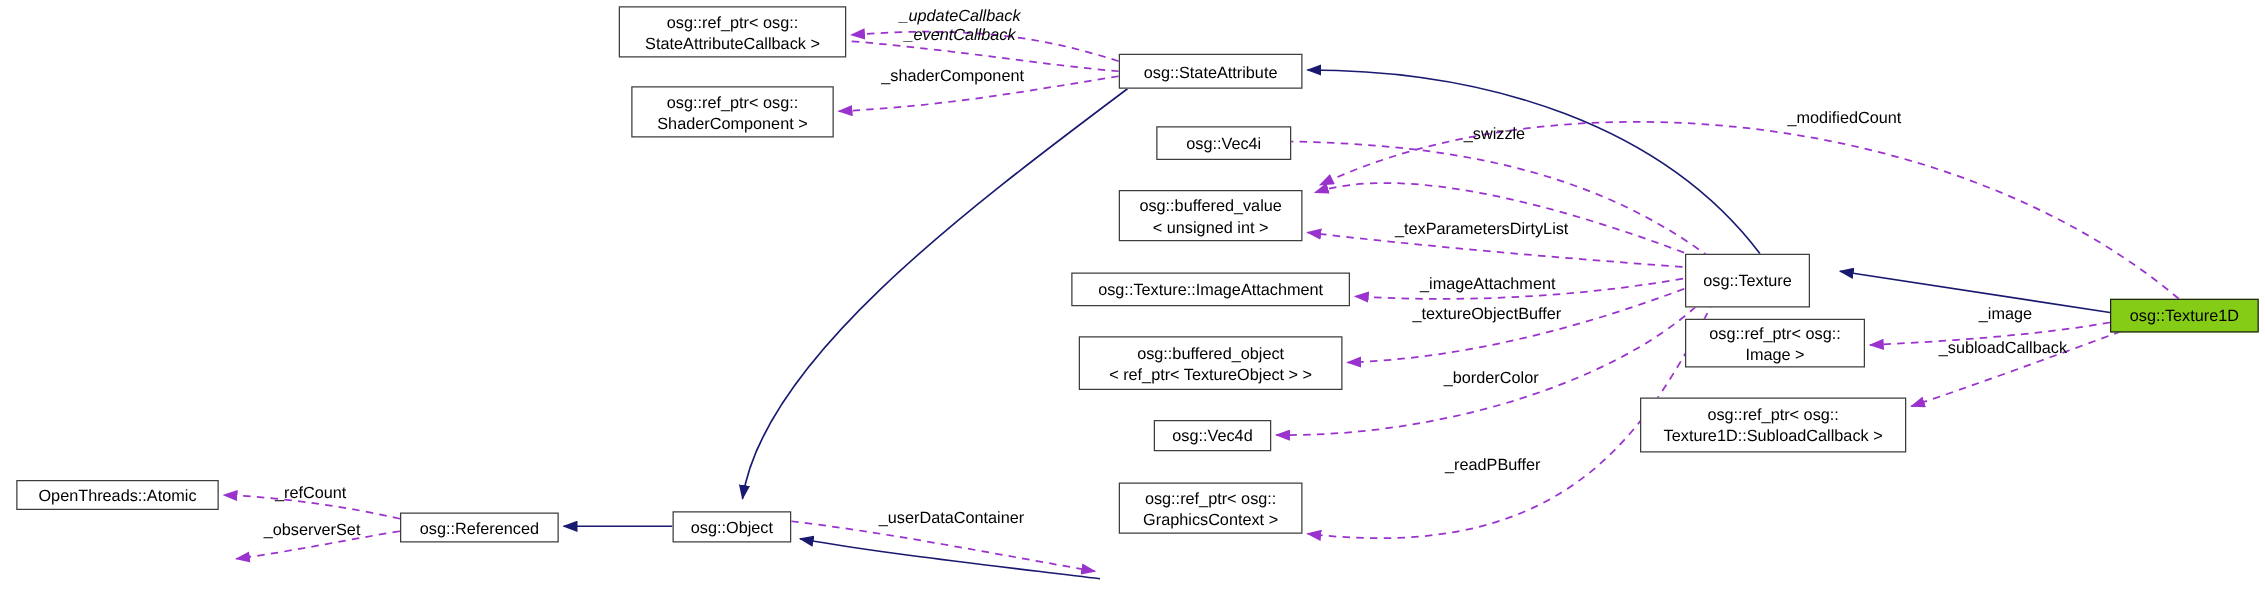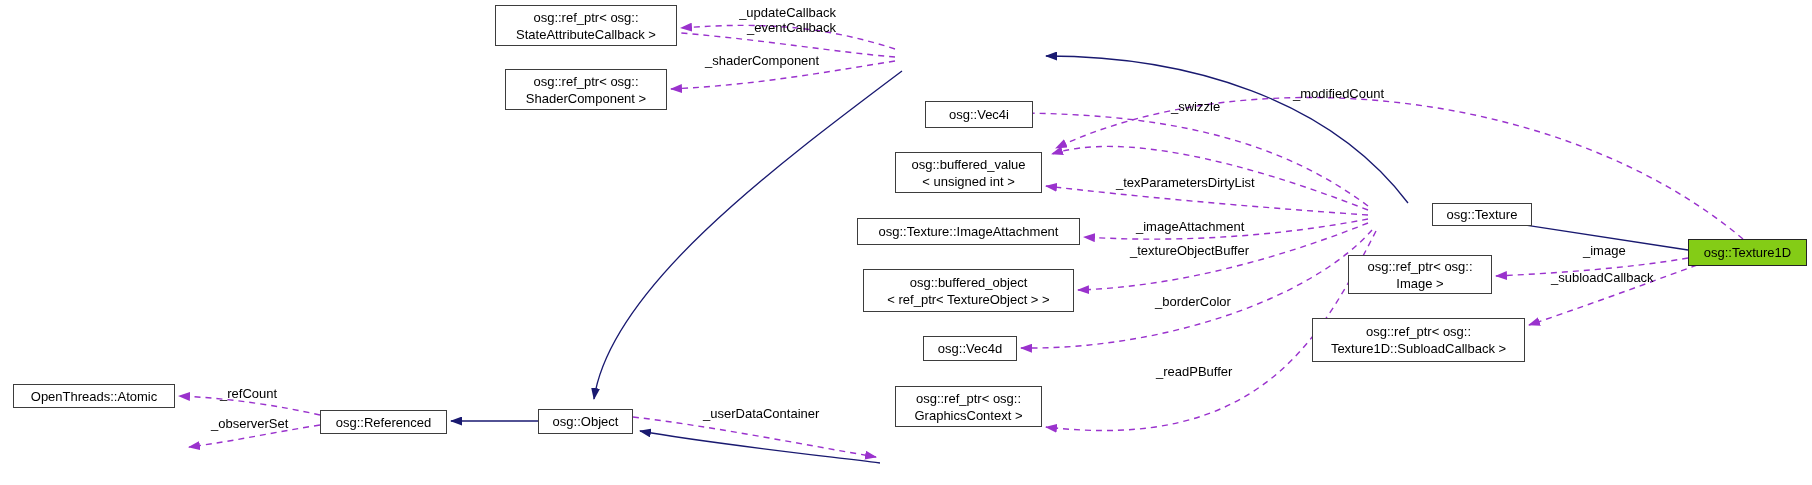--- a/index.html
+++ b/index.html
@@ -8,21 +8,21 @@
     font-family:"Liberation Sans","DejaVu Sans",sans-serif;font-size:13px;color:#000;
   }
   svg.edges{position:absolute;left:0;top:0;width:1812px;height:485px;}
   .node{
     position:absolute;display:flex;flex-direction:column;align-items:center;justify-content:center;
     background:#ffffff;border:1.5px solid #3d3d3d;box-sizing:border-box;
     text-align:center;line-height:17px;white-space:nowrap;z-index:2;cursor:pointer;
   }
   .node.focus{background:#84cc16;border-color:#242424;cursor:default;}
   .elabel{position:absolute;white-space:nowrap;z-index:3;line-height:15px;text-align:right;}
-  .elabel.center{text-align:right;}
+  .elabel.center{text-align:center;font-style:italic;}
   .eu{stroke:#9a32cd;stroke-width:1.4;fill:none;stroke-dasharray:6,5;}
   .ei{stroke:#191970;stroke-width:1.3;fill:none;}
 </style>
 </head>
 <body>
 
 <div class="canvas">
 
   <svg class="edges">
     <defs>
@@ -59,20 +59,23 @@
   </svg>
 
   <div class="node" style="left:495px;top:5px;width:182px;height:41px">
     <span>osg::ref_ptr&lt; osg::</span>
     <span>StateAttributeCallback &gt;</span>
   </div>
   <div class="node" style="left:505px;top:69px;width:162px;height:41px">
     <span>osg::ref_ptr&lt; osg::</span>
     <span>ShaderComponent &gt;</span>
   </div>
+  <div class="node" style="left:895px;top:43px;width:147px;height:28px">
+    <span>osg::StateAttribute</span>
+  </div>
   <div class="node" style="left:925px;top:101px;width:108px;height:27px">
     <span>osg::Vec4i</span>
   </div>
   <div class="node" style="left:895px;top:152px;width:147px;height:41px">
     <span>osg::buffered_value</span>
     <span>&lt; unsigned int &gt;</span>
   </div>
   <div class="node" style="left:857px;top:218px;width:223px;height:27px">
     <span>osg::Texture::ImageAttachment</span>
   </div>
@@ -89,21 +92,21 @@
   </div>
   <div class="node" style="left:538px;top:409px;width:95px;height:25px">
     <span>osg::Object</span>
   </div>
   <div class="node" style="left:320px;top:410px;width:127px;height:24px">
     <span>osg::Referenced</span>
   </div>
   <div class="node" style="left:13px;top:384px;width:162px;height:24px">
     <span>OpenThreads::Atomic</span>
   </div>
-  <div class="node" style="left:1432px;top:203px;width:100px;height:23px">
+  <div class="node" style="left:1348px;top:203px;width:100px;height:43px">
     <span>osg::Texture</span>
   </div>
   <div class="node focus" style="left:1688px;top:239px;width:119px;height:27px">
     <span>osg::Texture1D</span>
   </div>
   <div class="node" style="left:1348px;top:255px;width:144px;height:39px">
     <span>osg::ref_ptr&lt; osg::</span>
     <span>Image &gt;</span>
   </div>
   <div class="node" style="left:1312px;top:318px;width:213px;height:44px">
@@ -111,21 +114,21 @@
     <span>Texture1D::SubloadCallback &gt;</span>
   </div>
 
   <div class="elabel center" style="left:700px;top:5px;width:136px">
     <span style="display:block">_updateCallback</span>
     <span style="display:block">_eventCallback</span>
   </div>
   <div class="elabel" style="left:705px;top:53px">_shaderComponent</div>
   <div class="elabel" style="left:1171px;top:99px">_swizzle</div>
   <div class="elabel" style="left:1116px;top:175px">_texParametersDirtyList</div>
-  <div class="elabel" style="left:1293px;top:86px">_modifiedCount</div>
+  <div class="elabel" style="left:1430px;top:86px">_modifiedCount</div>
   <div class="elabel" style="left:1136px;top:219px">_imageAttachment</div>
   <div class="elabel" style="left:1130px;top:243px">_textureObjectBuffer</div>
   <div class="elabel" style="left:1155px;top:294px">_borderColor</div>
   <div class="elabel" style="left:1156px;top:364px">_readPBuffer</div>
   <div class="elabel" style="left:1583px;top:243px">_image</div>
   <div class="elabel" style="left:1551px;top:270px">_subloadCallback</div>
   <div class="elabel" style="left:220px;top:386px">_refCount</div>
   <div class="elabel" style="left:211px;top:416px">_observerSet</div>
   <div class="elabel" style="left:703px;top:406px">_userDataContainer</div>
 

